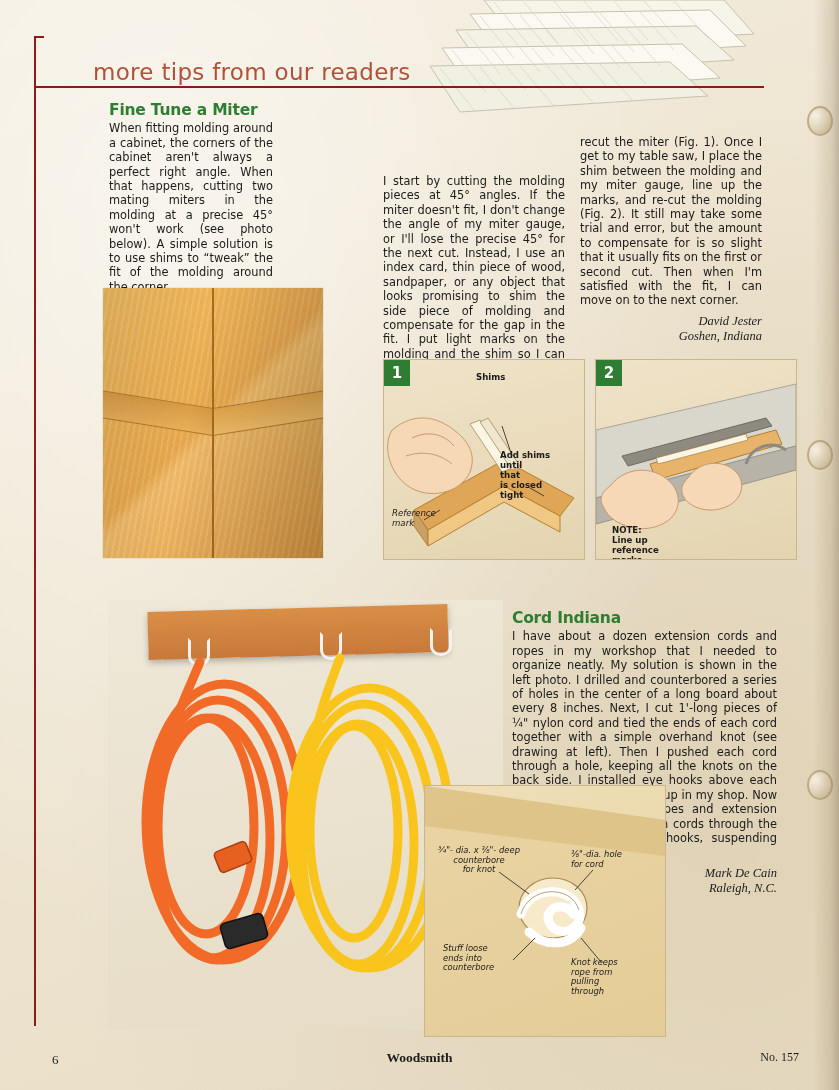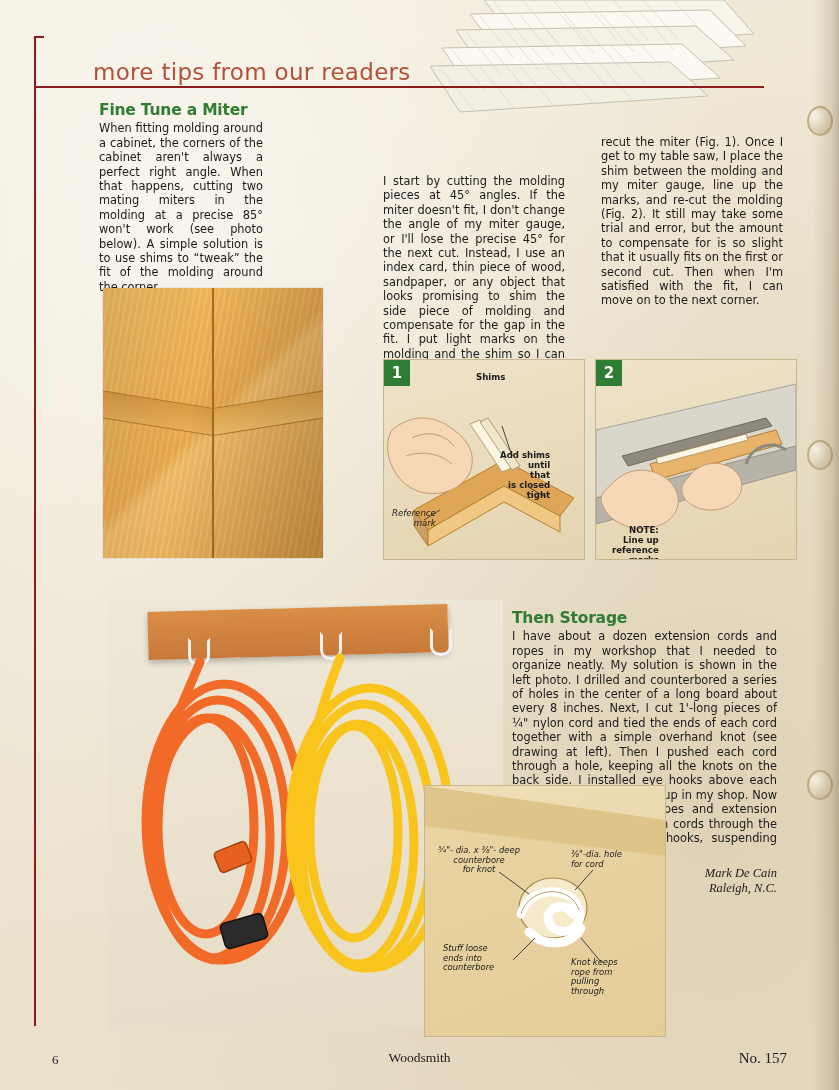--- a/index.html
+++ b/index.html
@@ -152,21 +152,20 @@
     z-index: 5;
   }
   .fig .lbl {
     position: absolute;
     font-size: 8.6px;
     line-height: 10px;
     font-family: "DejaVu Sans", sans-serif;
     color: #1b1b1b;
     font-style: italic;
     z-index: 6;
-    text-align: right;
   }
   .fig .lbl.b { font-weight: bold; font-style: normal; }
 
   
   #cord-photo {
     left: 108px; top: 600px; width: 395px; height: 430px;
     background: linear-gradient(170deg,#efe8d8,#e6dcc6);
   }
   .board {
     position:absolute; left:40px; top:8px; width:300px; height:48px;
@@ -196,25 +195,25 @@
     left: 424px; top: 0px; width: 330px; height: 120px;
   }
 
   
   .foot-num-left {
     position: absolute; left: 52px; top: 1052px;
     font-family: "Liberation Serif", serif; font-size: 13px; color: #1b1b1b;
   }
   .foot-center {
     position: absolute; left: 0; right: 0; top: 1050px; text-align: center;
-    font-family: "Liberation Serif", serif; font-size: 13.5px; font-weight: normal; color: #1b1b1b;
+    font-family: "Liberation Serif", serif; font-size: 13.5px; font-weight: bold; color: #1b1b1b;
   }
   .foot-right {
-    position: absolute; right: 52px; top: 1050px;
-    font-family: "Liberation Serif", serif; font-size: 15px; color: #1b1b1b;
+    position: absolute; right: 40px; top: 1050px;
+    font-family: "Liberation Serif", serif; font-size: 12px; color: #1b1b1b;
   }
 
   
   .ring {
     position: absolute; right: 6px; width: 22px; height: 26px;
     border: 2px solid #b9a47c;
     border-radius: 50%;
     background: radial-gradient(circle at 35% 30%, #fdf8ec, #cbb992);
     opacity: .85;
   }
@@ -269,31 +268,35 @@
           <line x1="176" y1="64" x2="210" y2="102"></line>
         </g>
       </svg>
     </div>
 
     <div class="head-rule-short"></div>
     <div class="left-rule"></div>
     <div class="head-rule"></div>
     <div class="header-title">more tips from our readers</div>
 
-    <div class="col" style="left:99px; top:103px; width:164px;">
+    <div class="col" style="left:109px; top:103px; width:164px;">
       <div class="section-title">Fine Tune a Miter</div>
-      <p style="margin-top:4px;">When fitting molding around a cabinet, the corners of the cabinet aren't always a perfect right angle. When that happens, cutting two mating miters in the molding at a precise 85° won't work (see photo below). A simple solution is to use shims to “tweak” the fit of the molding around the corner.</p>
+      <p style="margin-top:4px;">When fitting molding around a cabinet, the corners of the cabinet aren't always a perfect right angle. When that happens, cutting two mating miters in the molding at a precise 45° won't work (see photo below). A simple solution is to use shims to “tweak” the fit of the molding around the corner.</p>
     </div>
 
     <div class="col" style="left:383px; top:135px; width:182px;margin-top:39px;">
       <p>I start by cutting the molding pieces at 45° angles. If the miter doesn't fit, I don't change the angle of my miter gauge, or I'll lose the precise 45° for the next cut. Instead, I use an index card, thin piece of wood, sandpaper, or any object that looks promising to shim the side piece of molding and compensate for the gap in the fit. I put light marks on the molding and the shim so I can line them up again when I'm ready to</p>
     </div>
 
-    <div class="col" style="left:601px; top:135px; width:182px;">
+    <div class="col" style="left:580px; top:135px; width:182px;">
       <p>recut the miter (Fig. 1). Once I get to my table saw, I place the shim between the molding and my miter gauge, line up the marks, and re-cut the molding (Fig. 2). It still may take some trial and error, but the amount to compensate for is so slight that it usually fits on the first or second cut. Then when I'm satisfied with the fit, I can move on to the next corner.</p>
+      <div class="byline">
+        <div>David Jester</div>
+        <div>Goshen, Indiana</div>
+      </div>
     </div>
 
     <div class="photo" id="miter-photo">
       <div class="grain"></div>
       <div class="band1"></div>
       <div class="band2"></div>
       <div class="corner-v"></div>
       <div class="shadow"></div>
     </div>
 
@@ -373,21 +376,21 @@
         <g>
           <rect x="108" y="246" width="34" height="22" rx="4" fill="#e8601f" stroke="#a9410f" stroke-width="1.5" transform="rotate(-22 125 257)"></rect>
         </g>
         <g>
           <rect x="114" y="318" width="44" height="26" rx="5" fill="#2a2a2a" stroke="#111" stroke-width="1.5" transform="rotate(-16 136 331)"></rect>
         </g>
       </svg>
     </div>
 
     <div class="col" style="left:512px; top:611px; width:265px;">
-      <div class="section-title">Then Storage</div>
+      <div class="section-title">Cord Indiana</div>
       <p style="margin-top:4px;">I have about a dozen extension cords and ropes in my workshop that I needed to organize neatly. My solution is shown in the left photo. I drilled and counterbored a series of holes in the center of a long board about every 8 inches. Next, I cut 1'-long pieces of ¼" nylon cord and tied the ends of each cord together with a simple overhand knot (see drawing at left). Then I pushed each cord through a hole, keeping all the knots on the back side. I installed eye hooks above each hole and nailed the board up in my shop. Now I can store my extra ropes and extension cords by looping the nylon cords through the coils and onto the eye hooks, suspending them in place.</p>
       <div class="byline">
         <div>Mark De Cain</div>
         <div>Raleigh, N.C.</div>
       </div>
     </div>
 
     <div class="photo" id="cord-fig">
       <svg width="240" height="250">
         <polygon points="0,0 240,34 240,250 0,250" fill="#e3c98f" opacity="0.5"></polygon>

